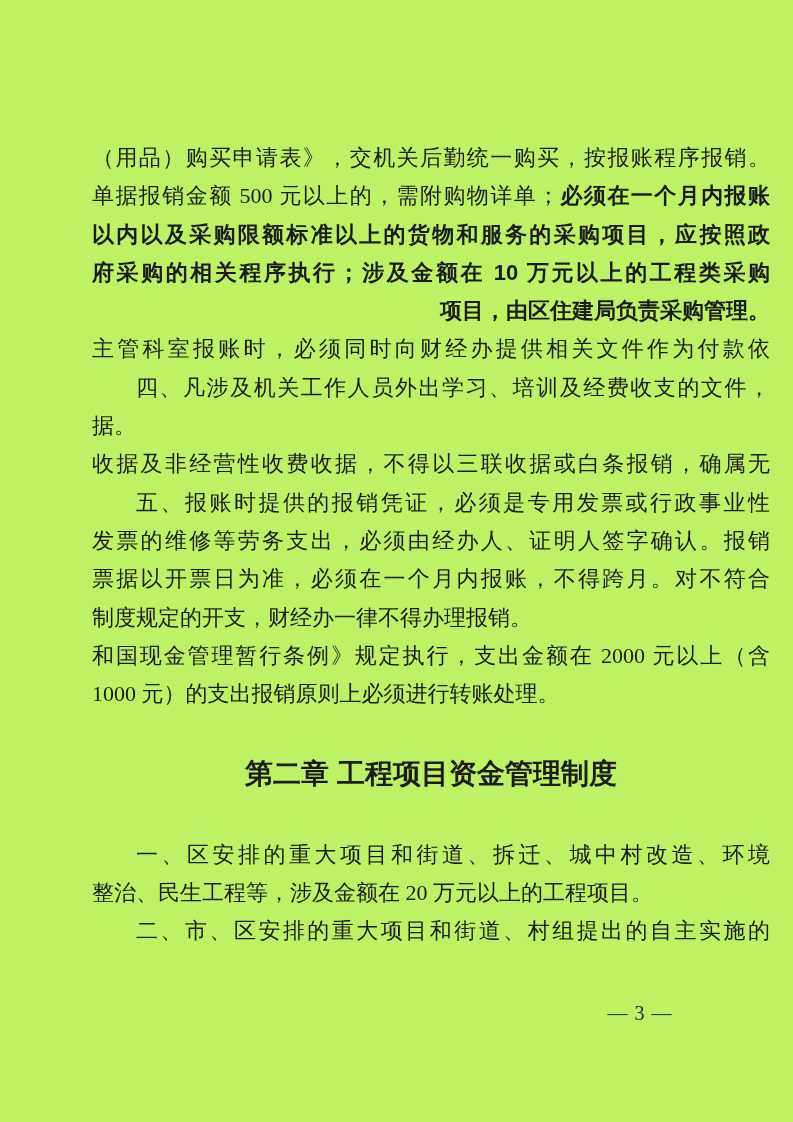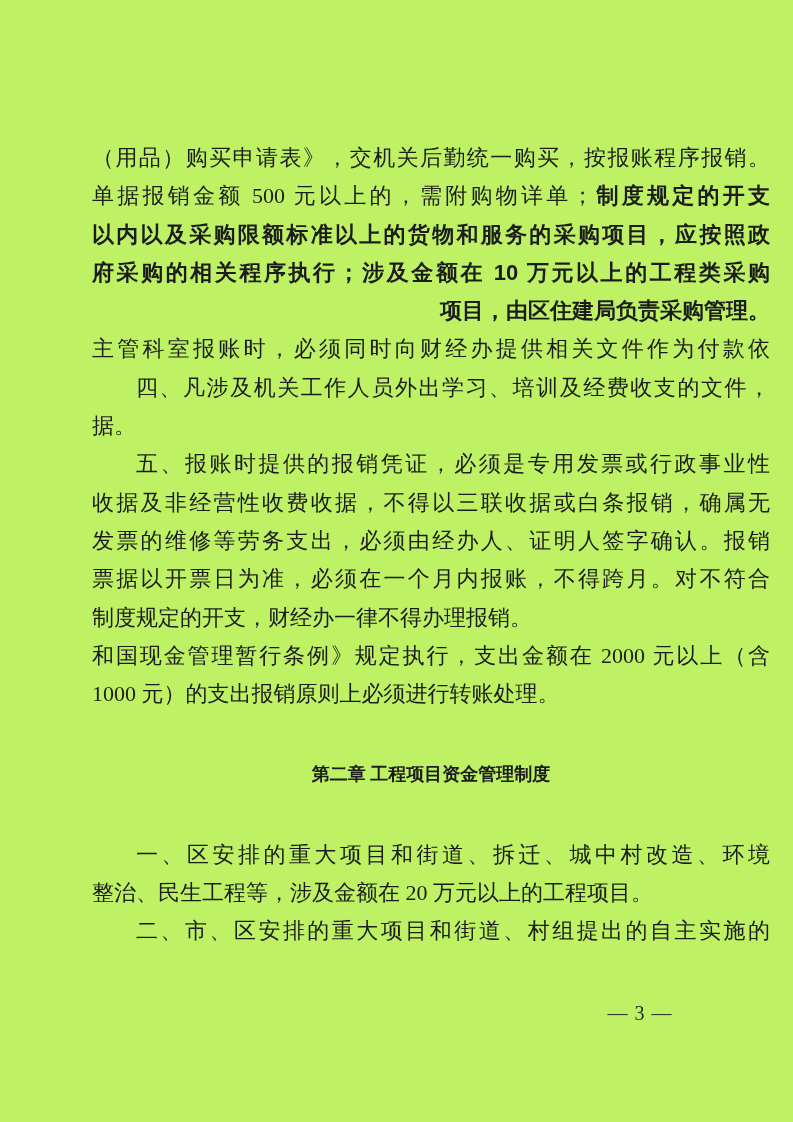--- a/index.html
+++ b/index.html
@@ -40,23 +40,23 @@
   .hei {
     font-family: "Liberation Sans", "DejaVu Sans", sans-serif;
     font-weight: bold;
     text-align: right;
   }
   .chapter-heading {
     margin: 42px 0 42px 0;
     height: 38.3px;
     line-height: 38.3px;
     text-align: center;
-    font-family: Liberation Serif, serif;
+    font-family: Liberation Sans, sans-serif;
     font-weight: bold;
-    font-size: 18px;
+    font-size: 28px;
   }
   .page-footer {
     position: absolute;
     left: 600px;
     top: 1002px;
     width: 80px;
     font-size: 20px;
     letter-spacing: 1px;
     color: #2a2a2a;
     text-align: center;
@@ -64,31 +64,31 @@
   }
 </style>
 </head>
 <body>
 
 <div class="page">
 
   <div class="body-text">
 
     <div class="line justify">（用品）购买申请表》，交机关后勤统一购买，按报账程序报销。</div>
-    <div class="line justify"><span>单据报销金额 500 元以上的，需附购物详单；</span><span class="hei">制度规定的开支</span></div>
+    <div class="line justify"><span>单据报销金额 500 元以上的，需附购物详单；</span><span class="hei">必须在一个月内报账</span></div>
     <div class="line justify hei">以内以及采购限额标准以上的货物和服务的采购项目，应按照政</div>
     <div class="line justify hei">府采购的相关程序执行；涉及金额在 10 万元以上的工程类采购</div>
     <div class="line hei">项目，由区住建局负责采购管理。</div>
 
     <div class="line justify">主管科室报账时，必须同时向财经办提供相关文件作为付款依</div>
     <div class="line justify indent">四、凡涉及机关工作人员外出学习、培训及经费收支的文件，</div>
     <div class="line">据。</div>
 
+    <div class="line justify">收据及非经营性收费收据，不得以三联收据或白条报销，确属无</div>
     <div class="line justify indent">五、报账时提供的报销凭证，必须是专用发票或行政事业性</div>
-    <div class="line justify">收据及非经营性收费收据，不得以三联收据或白条报销，确属无</div>
     <div class="line justify">发票的维修等劳务支出，必须由经办人、证明人签字确认。报销</div>
     <div class="line justify">票据以开票日为准，必须在一个月内报账，不得跨月。对不符合</div>
     <div class="line">制度规定的开支，财经办一律不得办理报销。</div>
 
     <div class="line justify">和国现金管理暂行条例》规定执行，支出金额在 2000 元以上（含</div>
     <div class="line">1000 元）的支出报销原则上必须进行转账处理。</div>
 
     <div class="chapter-heading">第二章 工程项目资金管理制度</div>
 
     <div class="line justify indent">一、区安排的重大项目和街道、拆迁、城中村改造、环境</div>

